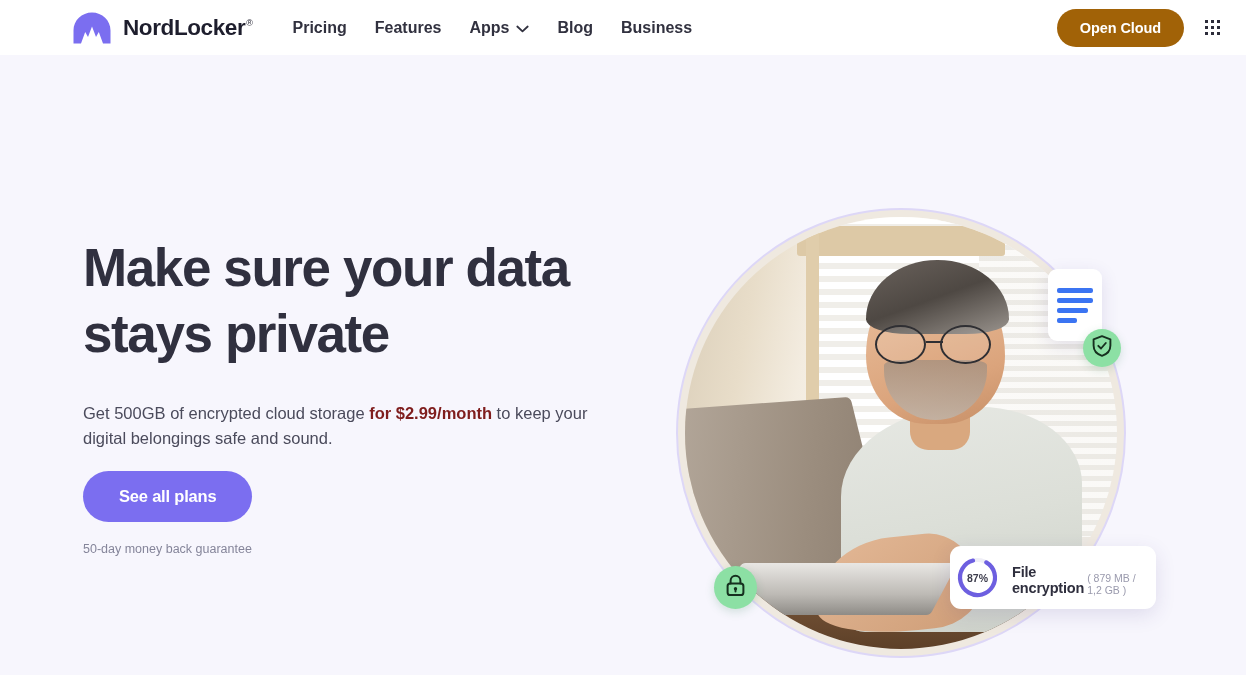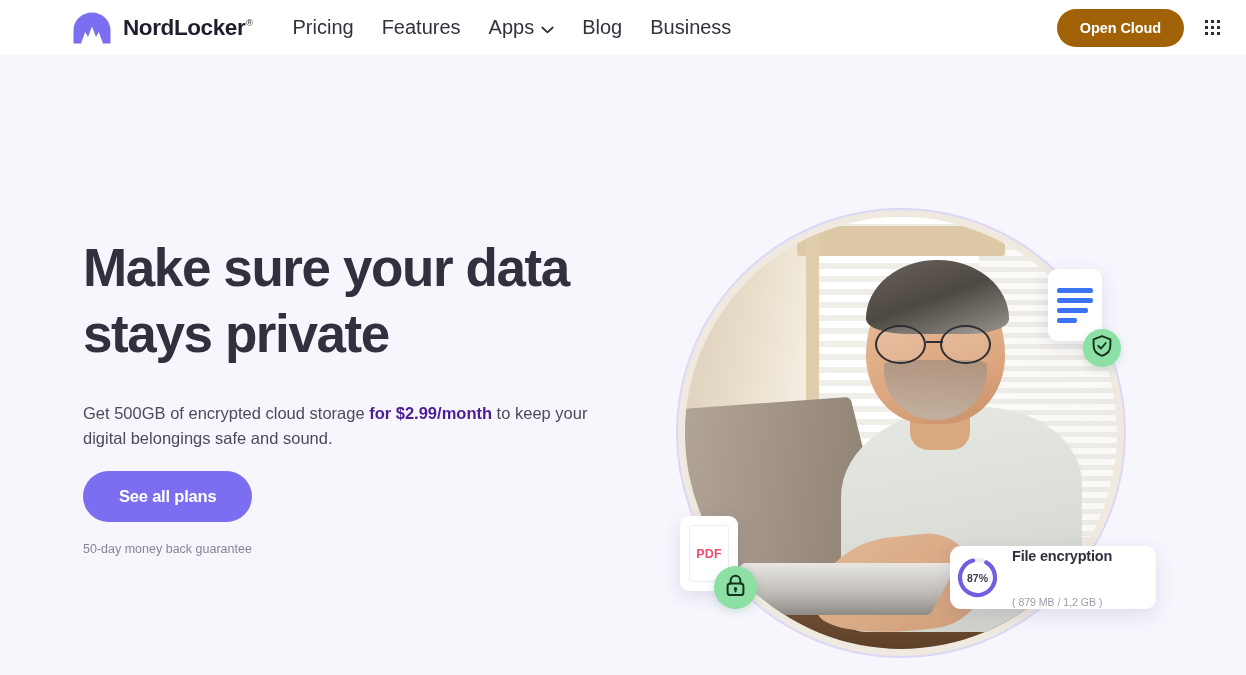--- a/index.html
+++ b/index.html
@@ -25,22 +25,22 @@
     letter-spacing: -0.4px; position: relative;
   }
   .brand-name::after {
     content: "\00AE";
     font-size: 9px; vertical-align: super; font-weight: normal;
     margin-left: 1px;
   }
 
   .nav { display: flex; align-items: center; gap: 28px; margin-left: 40px; }
   .nav-item {
-    font-size: 20px; color: #31313f; cursor: pointer;
-    display: flex; align-items: center; gap: 7px; white-space: nowrap;
+    font-size: 16px; color: #31313f; cursor: pointer;
+    display: flex; align-items: center; gap: 7px; white-space: nowrap; font-weight: bold;
   }
   .chevron { display: block; }
 
   .header-right {
     margin-left: auto; display: flex; align-items: center; gap: 21px;
   }
   .cta-pill {
     background: #a16207; color: #fff; border: none;
     font-size: 14.5px; font-weight: bold;
     border-radius: 22px; padding: 11px 23px; cursor: pointer;
@@ -62,21 +62,21 @@
 
   .hero-copy { position: absolute; left: 83px; top: 180px; width: 560px; }
   .headline {
     font-size: 53px; line-height: 66px; font-weight: bold;
     color: #30303f; letter-spacing: -1.4px;
   }
   .subhead {
     margin-top: 34px; font-size: 16.5px; line-height: 25px;
     color: #4b4b5c; max-width: 525px;
   }
-  .subhead b { color: #4c1d95; font-weight: bold; }
+  .subhead b { color: #7f1d1d; font-weight: bold; }
   .plans-btn {
     margin-top: 20px;
     background: #7b6ef0; color: #fff; border: none;
     font-size: 16.5px; font-weight: bold;
     border-radius: 28px; padding: 16px 36px; cursor: pointer;
     font-family: "Liberation Sans", sans-serif;
     letter-spacing: -0.2px;
   }
   .guarantee { margin-top: 20px; font-size: 12.5px; color: #85859a; }
 
@@ -234,21 +234,21 @@
     background: #fff; border-radius: 11px;
     box-shadow: 0 6px 20px rgba(60,50,120,.13);
     display: flex; align-items: center; gap: 13px; padding: 0 6px;
   }
   .ring-wrap { position: relative; width: 43px; height: 43px; flex: none; }
   .ring-pct {
     position: absolute; inset: 0;
     display: flex; align-items: center; justify-content: center;
     font-size: 10.5px; font-weight: bold; color: #3c3c4c;
   }
-  .enc-text { display: flex; flex-direction: column; gap: 20px; }
+  .enc-text { display: flex; flex-direction: row; gap: 3px; align-items: flex-end; }
   .enc-title { font-size: 14.5px; font-weight: bold; color: #2f2f3e; letter-spacing: -.2px; }
   .enc-sub { font-size: 10.5px; color: #9a9aad; margin-top: 12px; }
 </style>
 </head>
 <body>
 
 <header class="header">
 
   <div class="brand">
     <span class="brand-mark">
@@ -354,23 +354,20 @@
     <div class="badge badge-shield">
       <span>
         <svg width="20" height="22" viewBox="0 0 20 22" aria-hidden="true">
           <path d="M10 1.2 L18.4 4.3 V10.6 C18.4 15.6 14.8 19.4 10 20.8
                    C5.2 19.4 1.6 15.6 1.6 10.6 V4.3 Z" fill="none" stroke="#16301f" stroke-width="1.9" stroke-linejoin="round"></path>
           <path d="M6.3 10.8 L9.0 13.5 L13.8 8.0" fill="none" stroke="#16301f" stroke-width="1.9" stroke-linecap="round" stroke-linejoin="round"></path>
         </svg>
       </span>
     </div>
 
-    <div class="float-card pdf-card">
-      <div class="pdf-inner">PDF</div>
-    </div>
 
     <div class="badge badge-lock">
       <span>
         <svg width="21" height="23" viewBox="0 0 21 23" aria-hidden="true">
           <path d="M5.6 9.5 V6.7 C5.6 3.9 7.8 1.7 10.5 1.7 C13.2 1.7 15.4 3.9 15.4 6.7 V9.5" fill="none" stroke="#16301f" stroke-width="2" stroke-linecap="round"></path>
           <rect x="2.6" y="9.5" width="15.8" height="11.5" rx="2.6" fill="none" stroke="#16301f" stroke-width="2"></rect>
           <circle cx="10.5" cy="14.8" r="1.7" fill="#16301f"></circle>
           <path d="M10.5 15.6 V17.6" stroke="#16301f" stroke-width="1.9" stroke-linecap="round"></path>
         </svg>
       </span>

